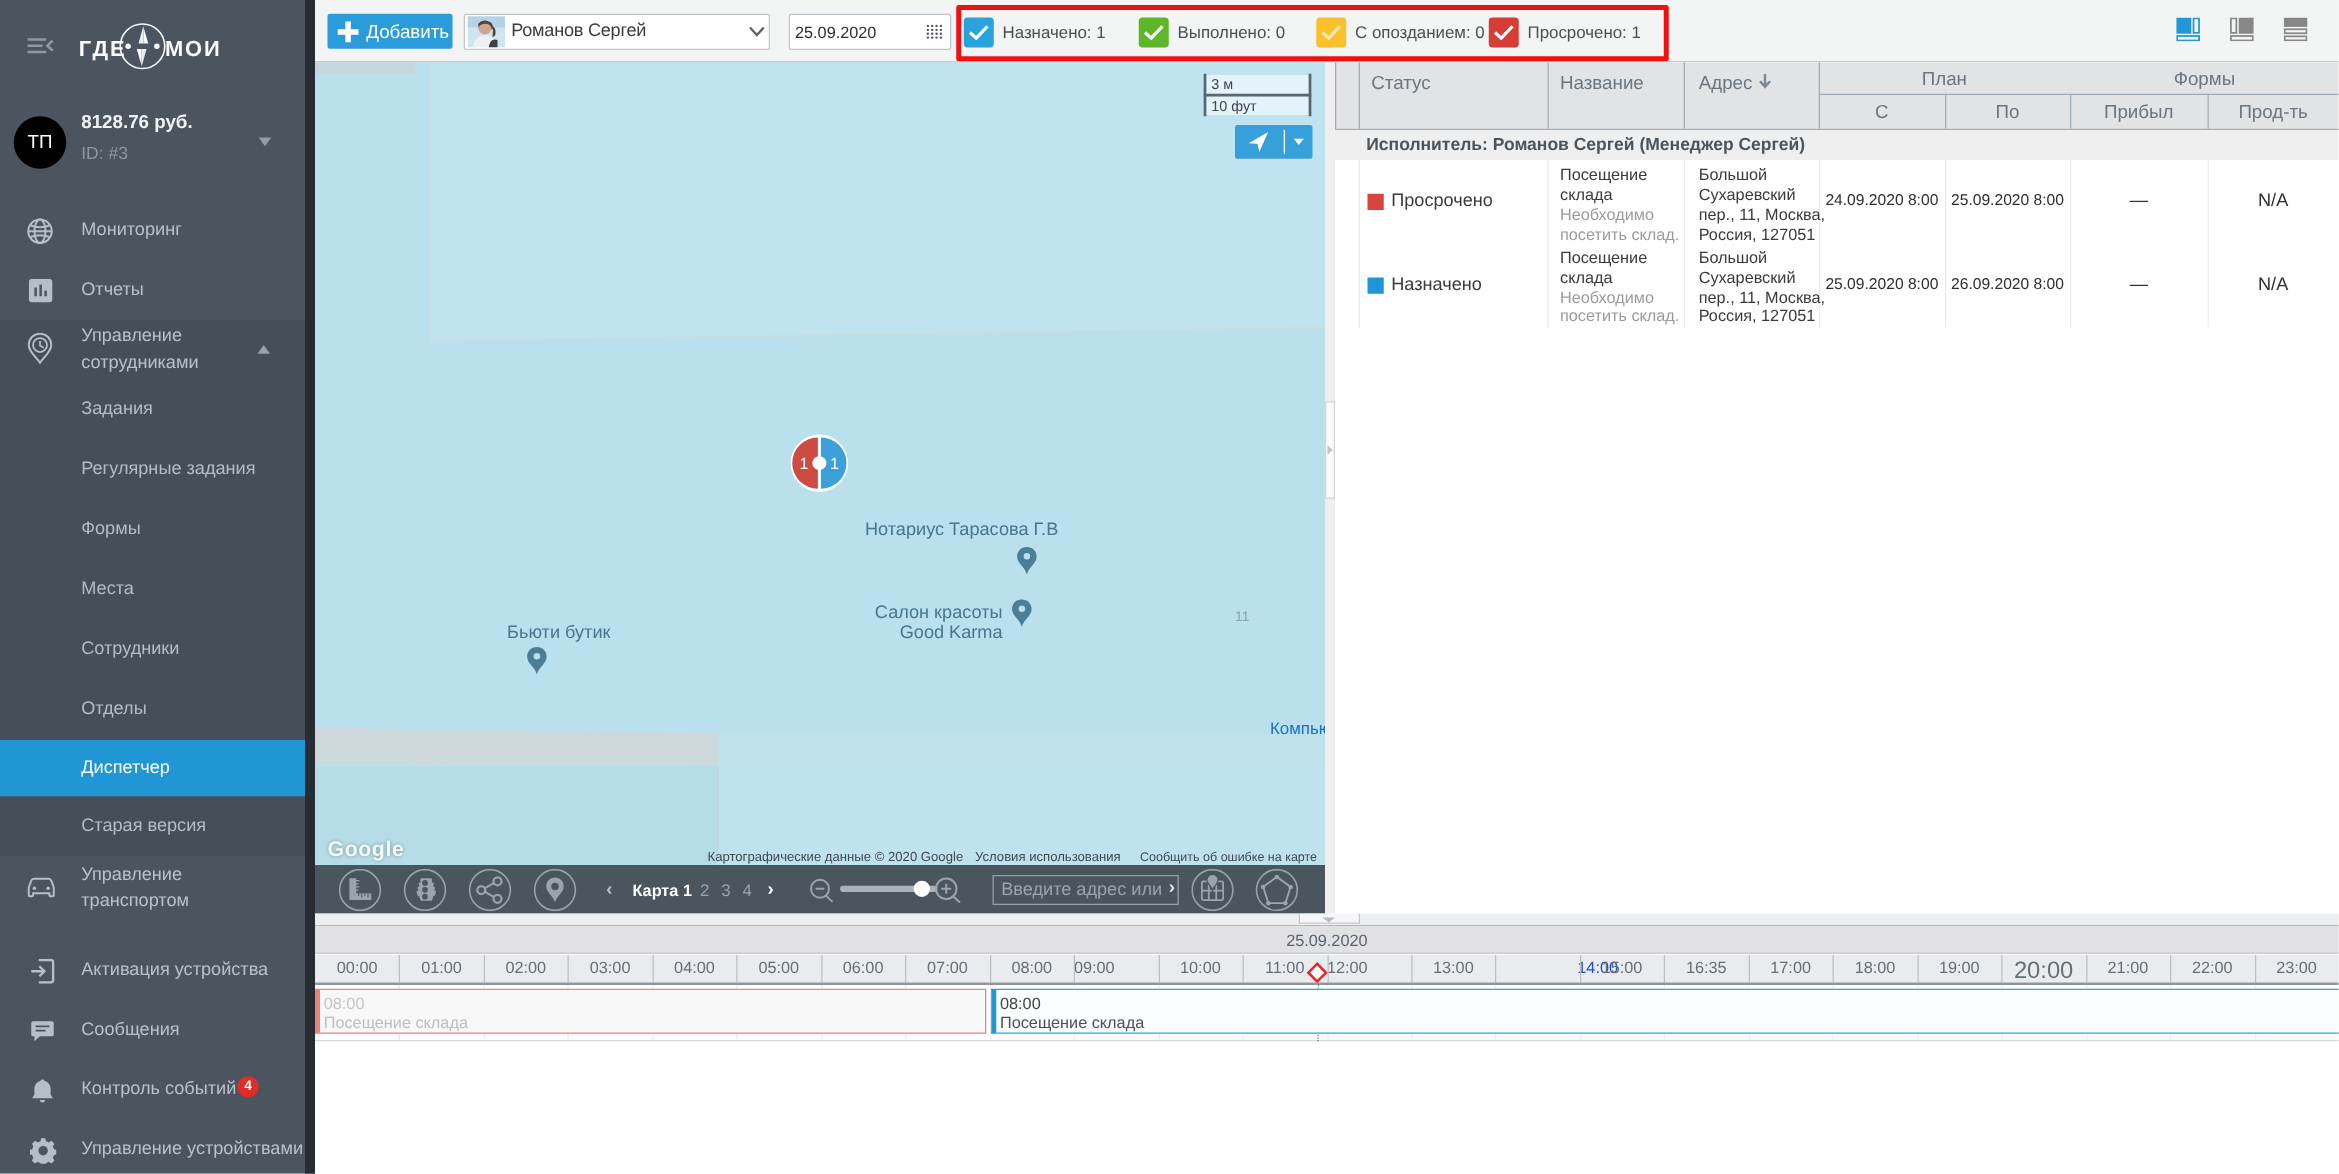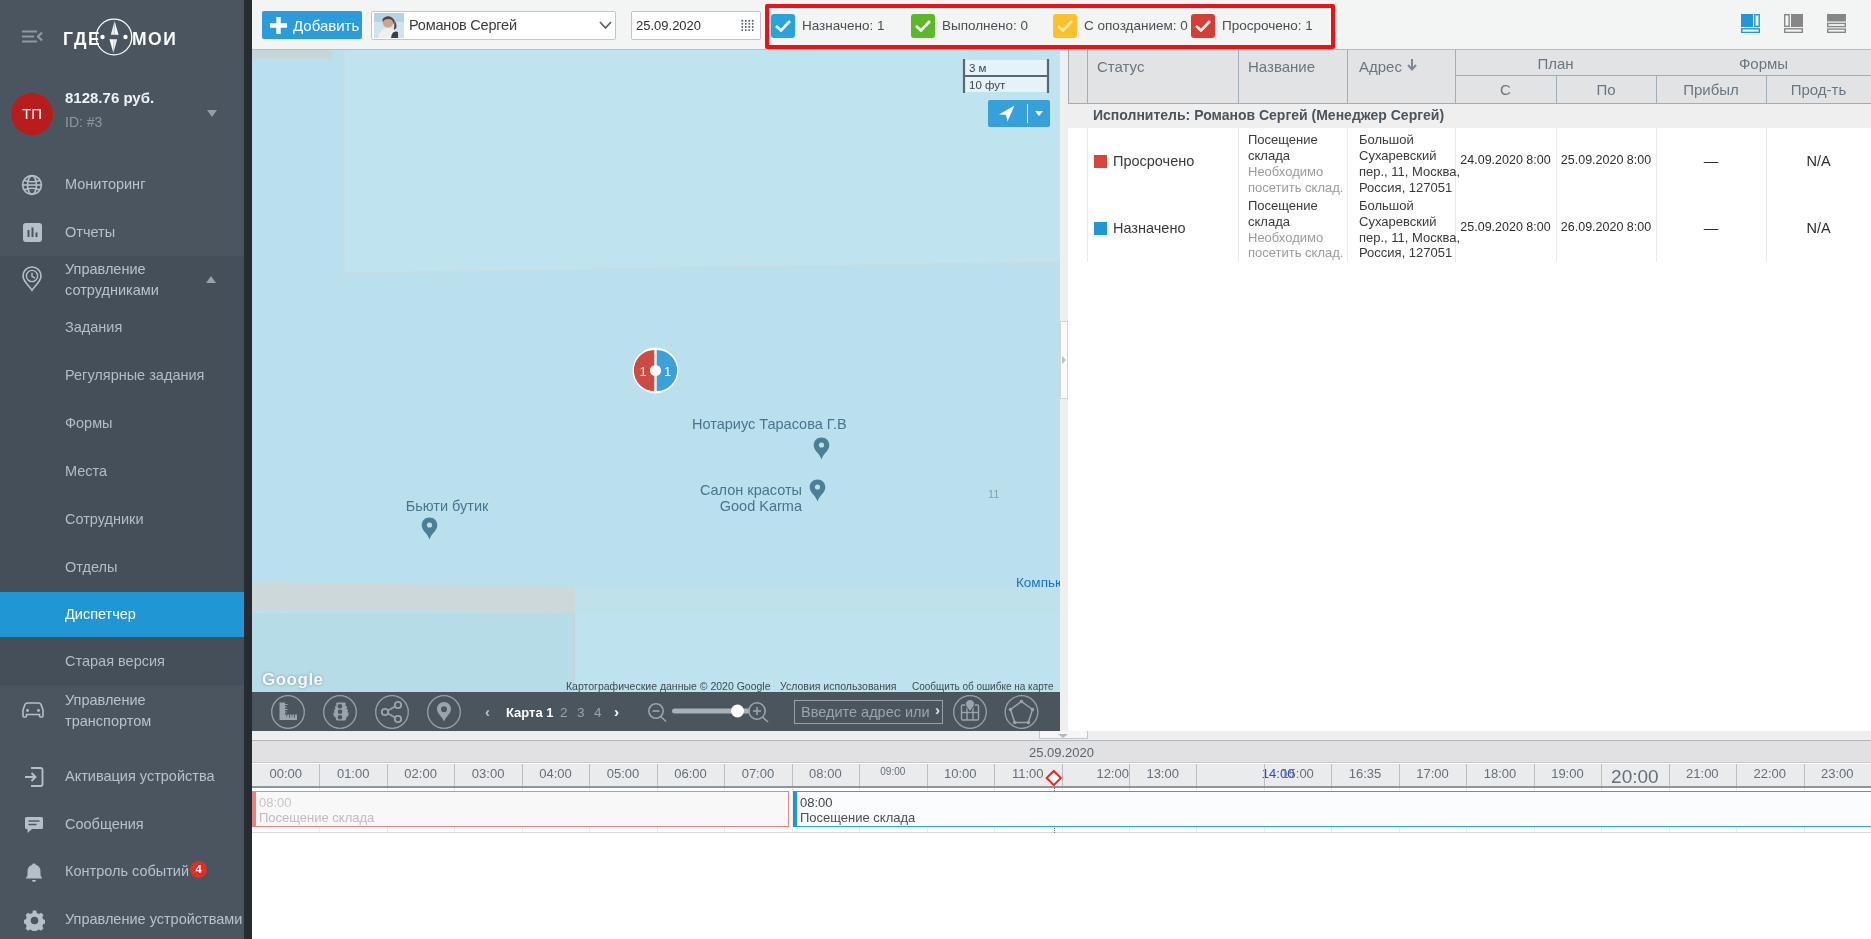--- a/index.html
+++ b/index.html
@@ -48,21 +48,21 @@
     <svg class="abs" style="left:95px;top:18px" width="38" height="38" viewBox="0 0 38 38">
       <circle cx="19" cy="19" r="17.8" fill="none" stroke="#fbfcfd" stroke-width="1.3"></circle>
       <circle cx="7.5" cy="19" r="2.2" fill="#fbfcfd"></circle>
       <circle cx="30.5" cy="19" r="2.2" fill="#fbfcfd"></circle>
       <path d="M19.6 3 L23.6 16.8 L19.9 16.8 Z" fill="#fbfcfd"></path>
       <path d="M19.6 3 L15.8 16.8 L19.9 16.8 Z" fill="#e8ecef"></path>
       <path d="M18.4 35 L14.4 21.2 L18.1 21.2 Z" fill="#fbfcfd"></path>
       <path d="M18.4 35 L22.2 21.2 L18.1 21.2 Z" fill="#e8ecef"></path>
     </svg>
 
-    <div class="abs" style="left:11px;top:93px;width:42px;height:42px;border-radius:50%;background:#b91c1c;color:#fff;font-size:15px;text-align:center;line-height:42px;">ТП</div>
+    <div class="abs" style="left:11px;top:93px;width:42px;height:42px;border-radius:50%;background:#000000;color:#fff;font-size:15px;text-align:center;line-height:42px;">ТП</div>
     <div class="abs" style="left:65px;top:89px;color:#eef2f5;font-size:15px;font-weight:600;">8128.76 руб.</div>
     <div class="abs" style="left:65px;top:114px;color:#8d979f;font-size:14px;">ID: #3</div>
     <div class="abs" style="left:207px;top:110px;width:0;height:0;border-left:5.5px solid transparent;border-right:5.5px solid transparent;border-top:7px solid #949ca4;"></div>
 
     <svg class="micon" style="top:174px" width="22" height="22" viewBox="0 0 22 22">
         <g stroke="#b6bfc7" stroke-width="1.6" fill="none">
           <circle cx="11" cy="11" r="9.4"></circle>
           <ellipse cx="11" cy="11" rx="4.4" ry="9.4"></ellipse>
           <line x1="1.6" y1="11" x2="20.4" y2="11"></line>
           <path d="M3 6.2 Q11 9.4 19 6.2 M3 15.8 Q11 12.6 19 15.8"></path>
@@ -425,27 +425,27 @@
     <div class="abs" style="left:269.83px;top:35px;width:67.46px;text-align:center;color:#646f7a;font-size:13px;">04:00</div>
     <div class="abs" style="left:269.83px;top:33px;width:1px;height:22px;background:#bcbfc3;"></div>
     <div class="abs" style="left:337.29px;top:35px;width:67.46px;text-align:center;color:#646f7a;font-size:13px;">05:00</div>
     <div class="abs" style="left:337.29px;top:33px;width:1px;height:22px;background:#bcbfc3;"></div>
     <div class="abs" style="left:404.75px;top:35px;width:67.46px;text-align:center;color:#646f7a;font-size:13px;">06:00</div>
     <div class="abs" style="left:404.75px;top:33px;width:1px;height:22px;background:#bcbfc3;"></div>
     <div class="abs" style="left:472.21px;top:35px;width:67.46px;text-align:center;color:#646f7a;font-size:13px;">07:00</div>
     <div class="abs" style="left:472.21px;top:33px;width:1px;height:22px;background:#bcbfc3;"></div>
     <div class="abs" style="left:539.67px;top:35px;width:67.46px;text-align:center;color:#646f7a;font-size:13px;">08:00</div>
     <div class="abs" style="left:539.67px;top:33px;width:1px;height:22px;background:#bcbfc3;"></div>
-    <div class="abs" style="left:607.12px;top:35px;width:67.46px;text-align:center;color:#646f7a;font-size:10px;">09:00</div>
+    <div class="abs" style="left:607.12px;top:35px;width:67.46px;color:#646f7a;font-size:13px;">09:00</div>
     <div class="abs" style="left:607.12px;top:33px;width:1px;height:22px;background:#bcbfc3;"></div>
     <div class="abs" style="left:674.58px;top:35px;width:67.46px;text-align:center;color:#646f7a;font-size:13px;">10:00</div>
     <div class="abs" style="left:674.58px;top:33px;width:1px;height:22px;background:#bcbfc3;"></div>
     <div class="abs" style="left:742.04px;top:35px;width:67.46px;text-align:center;color:#646f7a;font-size:13px;">11:00</div>
     <div class="abs" style="left:742.04px;top:33px;width:1px;height:22px;background:#bcbfc3;"></div>
-    <div class="abs" style="left:809.50px;top:35px;width:67.46px;text-align:right;color:#646f7a;font-size:13px;">12:00</div>
+    <div class="abs" style="left:809.50px;top:35px;width:67.46px;text-align:left;color:#646f7a;font-size:13px;">12:00</div>
     <div class="abs" style="left:809.50px;top:33px;width:1px;height:22px;background:#bcbfc3;"></div>
     <div class="abs" style="left:876.96px;top:35px;width:67.46px;text-align:center;color:#646f7a;font-size:13px;">13:00</div>
     <div class="abs" style="left:876.96px;top:33px;width:1px;height:22px;background:#bcbfc3;"></div>
     <div class="abs" style="left:944.42px;top:35px;width:67.46px;text-align:center;color:#1d4ed8;font-size:13px;margin-left:48px;">14:00</div>
     <div class="abs" style="left:944.42px;top:33px;width:1px;height:22px;background:#bcbfc3;"></div>
     <div class="abs" style="left:1011.87px;top:35px;width:67.46px;text-align:center;color:#646f7a;font-size:13px;">15:00</div>
     <div class="abs" style="left:1011.87px;top:33px;width:1px;height:22px;background:#bcbfc3;"></div>
     <div class="abs" style="left:1079.33px;top:35px;width:67.46px;text-align:center;color:#646f7a;font-size:13px;">16:35</div>
     <div class="abs" style="left:1079.33px;top:33px;width:1px;height:22px;background:#bcbfc3;"></div>
     <div class="abs" style="left:1146.79px;top:35px;width:67.46px;text-align:center;color:#646f7a;font-size:13px;">17:00</div>

